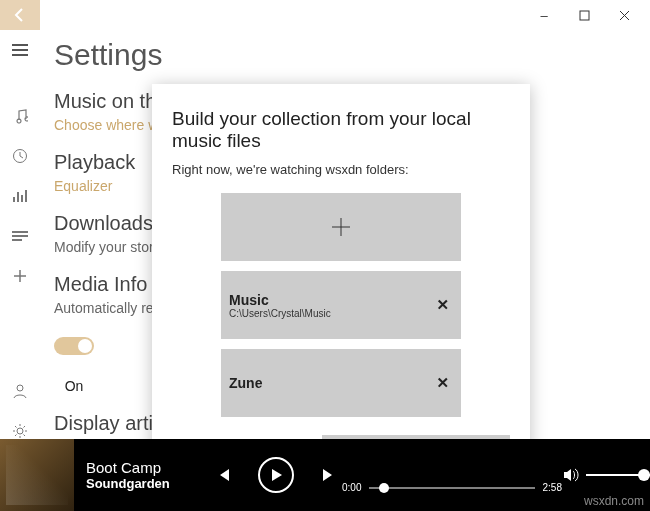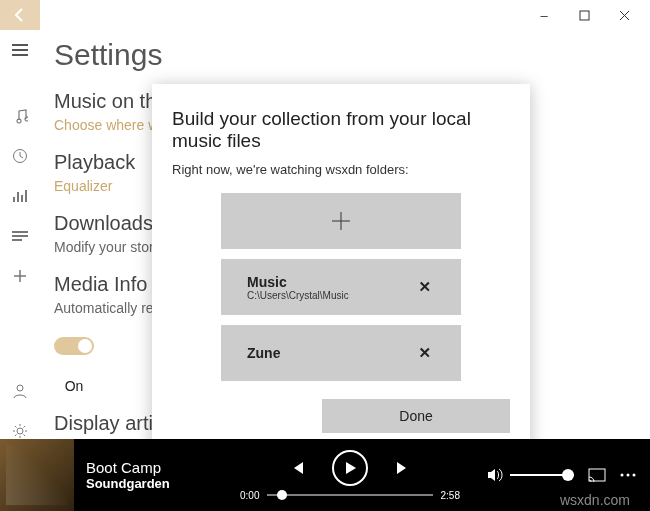--- a/index.html
+++ b/index.html
@@ -21,49 +21,49 @@
   .section { margin-bottom:18px; }
   .section h2 { font-size:20px; font-weight:400; color:#444; margin-bottom:4px; }
   .accent { color:#caa76c; font-size:14px; }
   .sub { color:#666; font-size:14px; }
   .toggle { display:inline-flex; align-items:center; gap:23px; margin-top:21px;flex-direction:column; }
   .toggle-pill { width:40px; height:18px; border-radius:10px; background:#e1c79c; position:relative; }
   .toggle-pill::after { content:""; position:absolute; right:2px; top:2px; width:14px; height:14px; background:#fff; border-radius:50%; }
   .dialog { position:absolute; left:152px; top:84px; width:378px; background:#fff; box-shadow:0 2px 16px rgba(0,0,0,0.25); padding:24px 20px 20px 20px; }
   .dialog h1 { font-size:19px; font-weight:400; color:#222; margin-bottom:10px; }
   .dialog .desc { font-size:13px; color:#333; margin-bottom:16px; }
-  .folder-row { background:#ccc; width:240px; height:56px; margin:0 auto 10px auto; display:flex; align-items:center; justify-content:space-between; padding:0 26px; position:relative; }
+  .folder-row { background:#ccc; width:240px; height:68px; margin:0 auto 10px auto; display:flex; align-items:center; justify-content:space-between; padding:0 8px; position:relative; }
   .folder-row.add { justify-content:center; }
   .folder-row .name { font-weight:600; font-size:14px; color:#222; }
   .folder-row .path { font-size:10px; color:#333; }
   .folder-row .meta { display:flex; flex-direction:column; }
   .folder-row .close { font-size:15px; font-weight:700; color:#222; padding:4px; }
   .done-row { display:flex; justify-content:flex-end; margin-top:18px; }
   .done-btn { background:#ccc; width:188px; height:34px; display:flex; align-items:center; justify-content:center; font-size:14px; color:#222; border:none; outline:none; }
 
   
   .nowbar { position:absolute; left:0; right:0; bottom:0; height:72px; background:#000000; display:flex; align-items:center; color:#fff; }
   .art { width:74px; height:72px; background:linear-gradient(135deg,#7a5b30,#2f2210); flex:0 0 auto; position:relative; overflow:hidden; }
   .art::after{ content:""; position:absolute; inset:6px; background:linear-gradient(45deg,rgba(255,255,255,0.15),transparent 60%); }
   .trackinfo { padding:0 12px; min-width:140px; }
   .trackinfo .title { font-size:15px; color:#fff; font-weight:400; }
   .trackinfo .artist { font-size:13px; color:#fff; font-weight:600; }
-  .controls { flex:1; display:flex; flex-direction:column; align-items:center; justify-content:center; gap:4px; }
+  .controls { flex:1; display:flex; flex-direction:row; align-items:flex-end; justify-content:center; gap:4px; }
   .ctrl-row { display:flex; align-items:center; gap:26px; }
   .ctrl-btn { color:#fff; display:flex; align-items:center; justify-content:center; }
   .play { width:36px; height:36px; border:2px solid #fff; border-radius:50%; }
   .time-row { display:flex; align-items:center; gap:8px; font-size:10px; color:#fff; width:220px; }
   .progress { flex:1; height:2px; background:rgba(255,255,255,0.5); position:relative; }
   .progress .dot { position:absolute; left:10px; top:-4px; width:10px; height:10px; background:#fff; border-radius:50%; }
   .right-ctrls { display:flex; align-items:center; gap:14px; padding-right:14px; }
   .vol { display:flex; align-items:center; gap:6px; }
   .vol-track { width:64px; height:2px; background:#fff; position:relative; }
   .vol-track .dot { position:absolute; right:0; top:-5px; width:12px; height:12px; background:#fff; border-radius:50%; }
 
-  .watermark { position:absolute; right:20px; bottom:3px; font-size:14px; color:#8a8a8a; }
+  .watermark { position:absolute; right:6px; bottom:3px; font-size:12px; color:#8a8a8a; }
 </style>
 </head>
 <body>
 
 <div class="titlebar">
   <div class="tb-btn">–</div>
   <div class="tb-btn">
     <svg width="11" height="11">
         <rect x="1" y="1" width="9" height="9" fill="none" stroke="#333"></rect>
       </svg>

